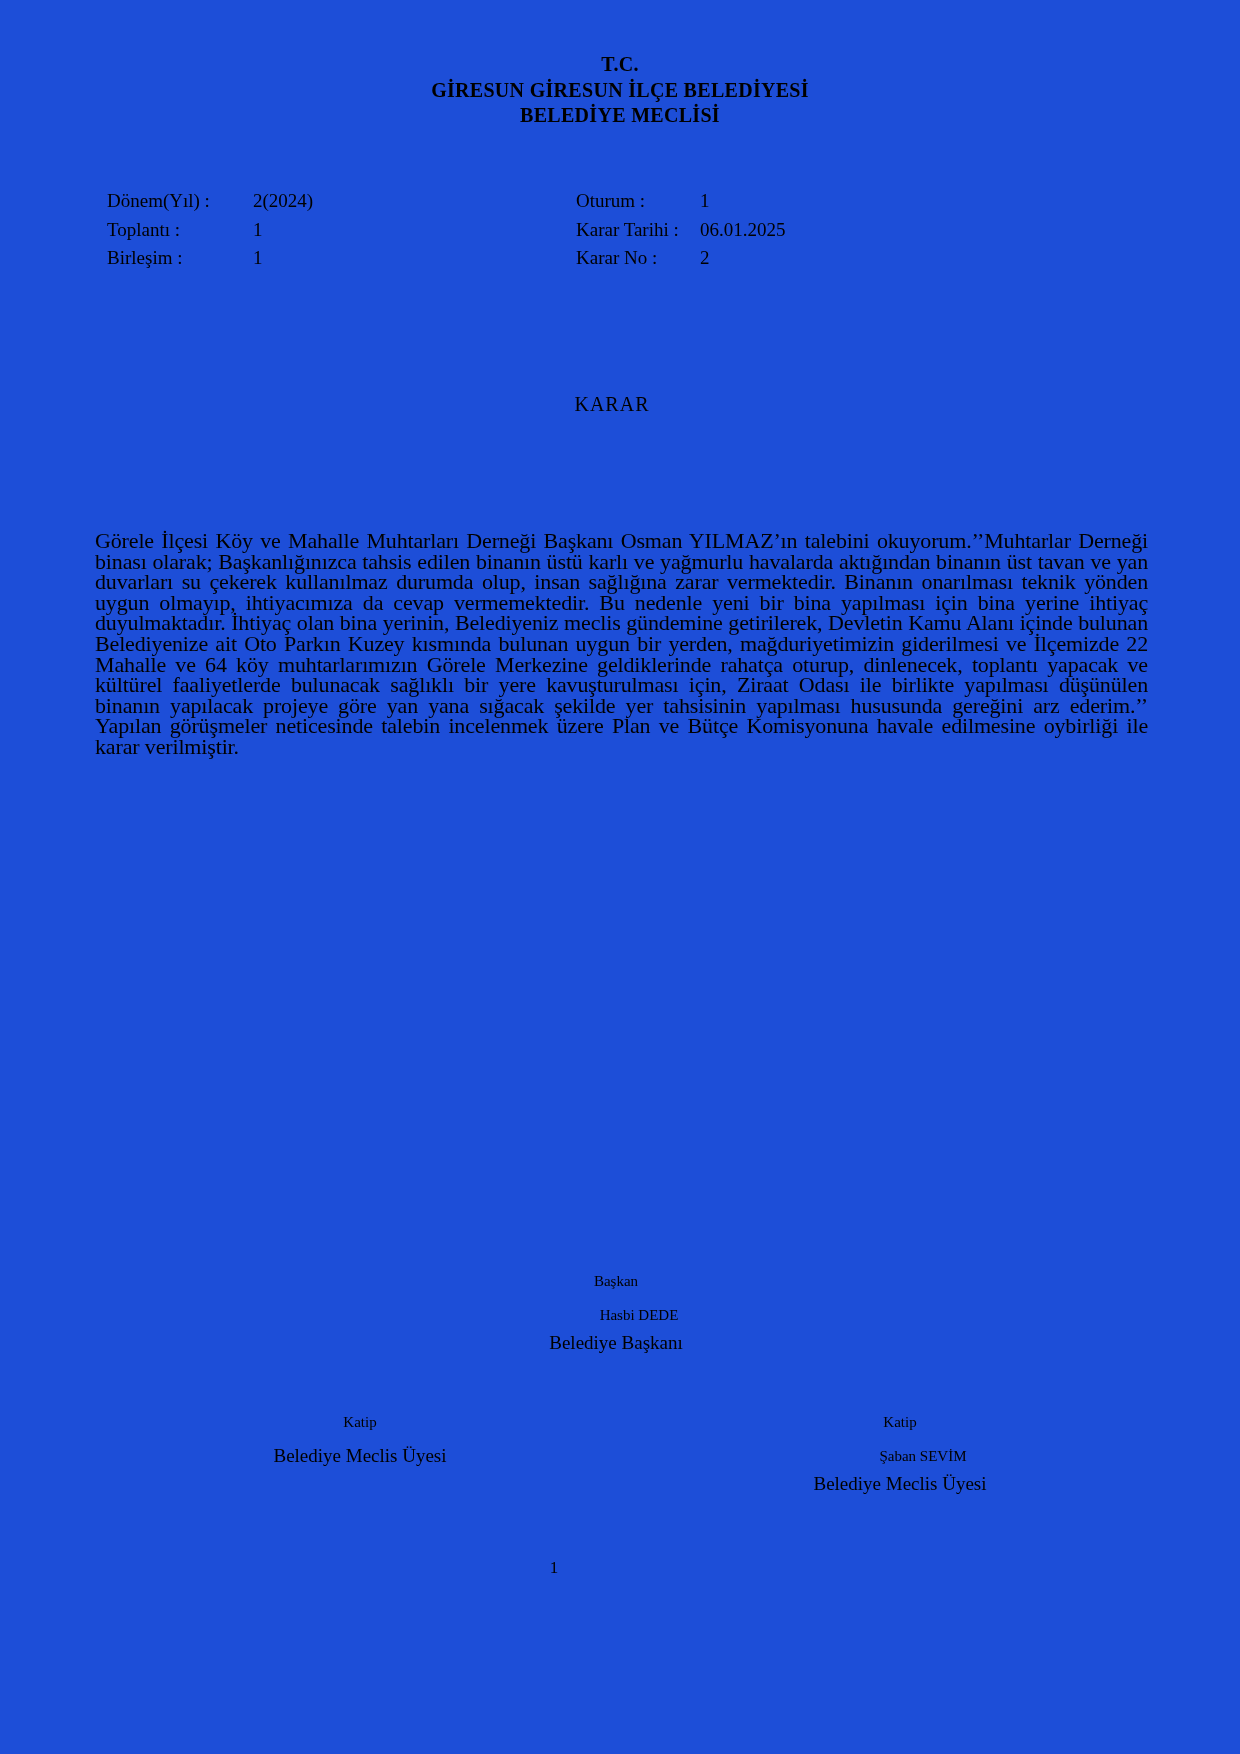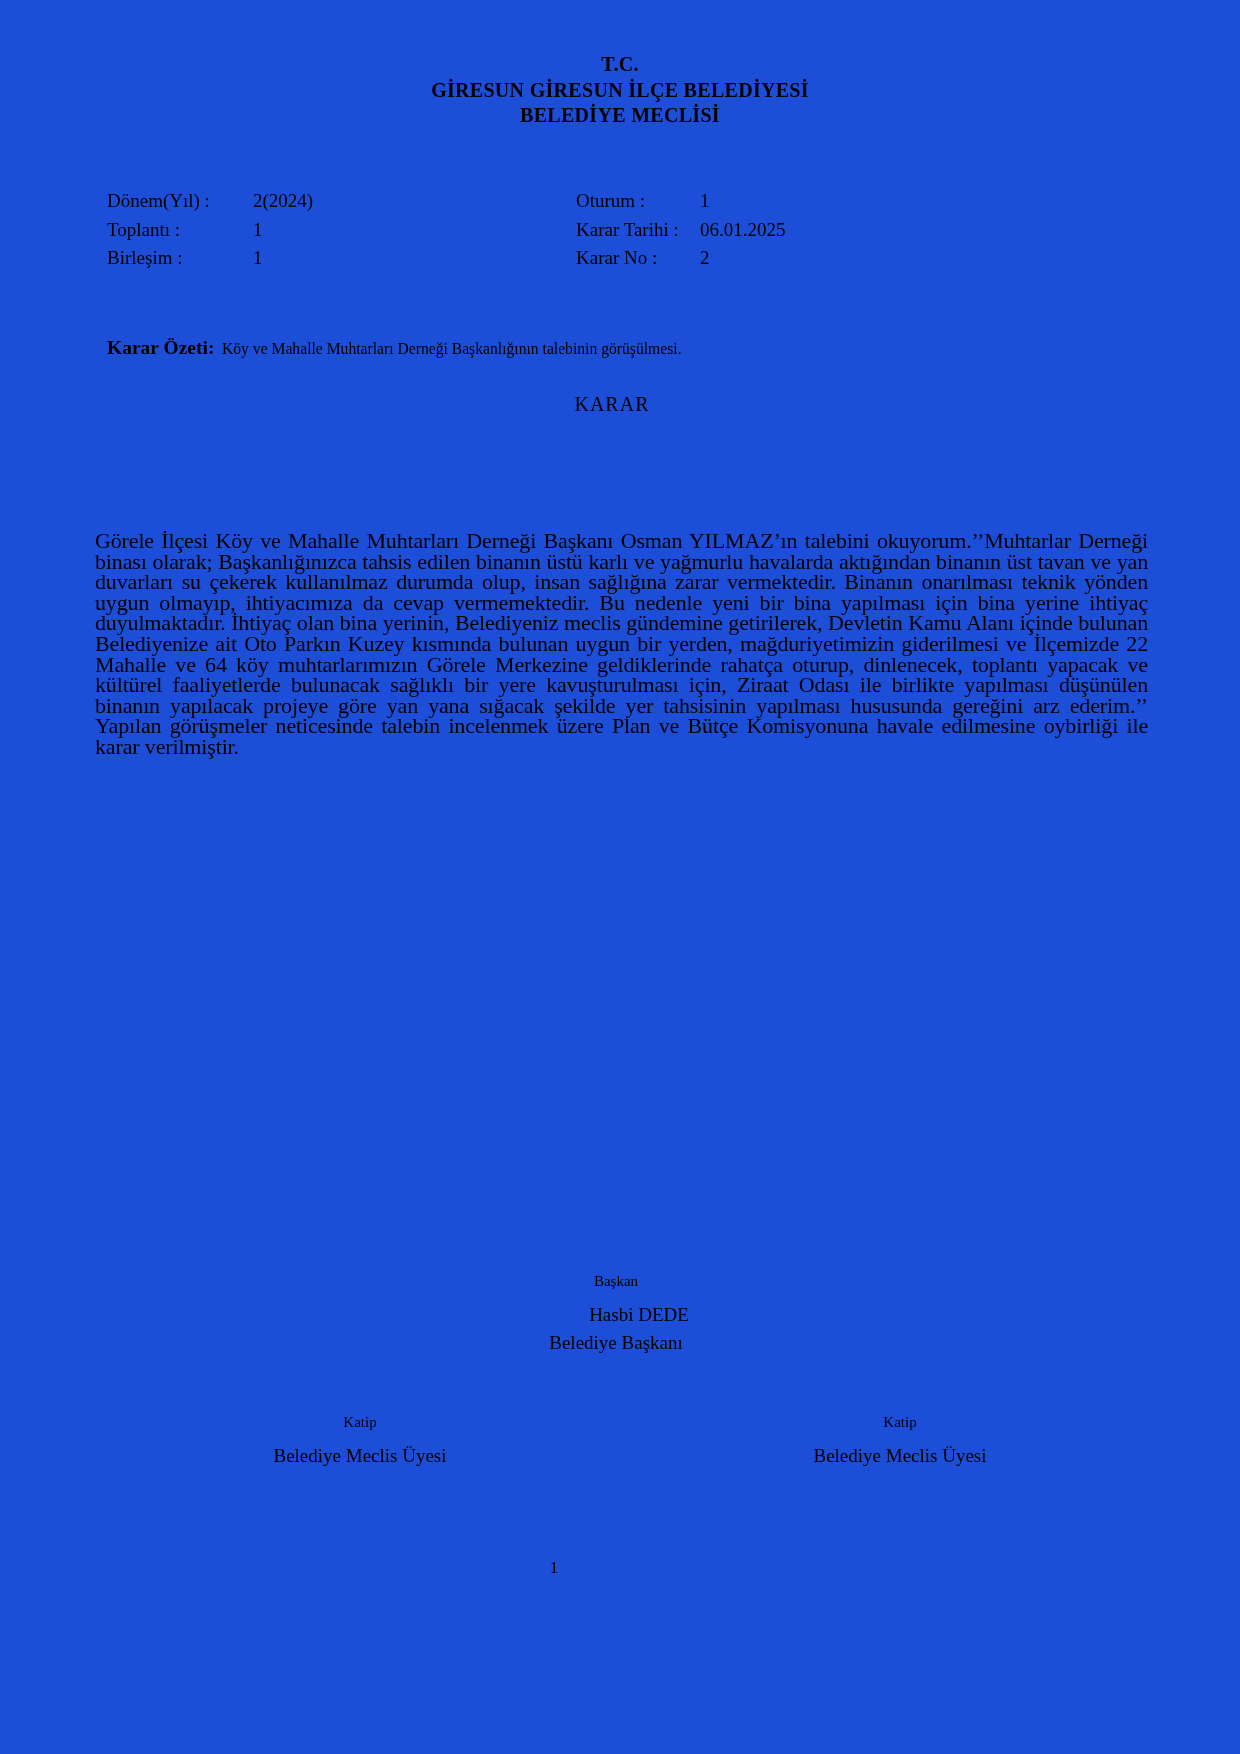--- a/index.html
+++ b/index.html
@@ -63,21 +63,21 @@
     width: 1053px;
     font-size: 22px;
     line-height: 20.6px;
     text-align: justify;
     letter-spacing: -0.15px;
   }
 
   
   .sig-block { position: absolute; text-align: center; }
   .sig-role  { font-size: 15px; line-height: 18px; margin-bottom: 11px; }
-  .sig-name  { font-size: 19px; line-height: 28px; padding-left: 46px; }
+  .sig-name  { font-size: 15px; line-height: 28px; padding-left: 46px; }
   .sig-title { font-size: 19px; line-height: 28px; }
 
   .sig-president { top: 1272px; left: 0; width: 1232px; }
   .sig-clerk-left  { top: 1413px; left: 120px; width: 480px; }
   .sig-clerk-right { top: 1413px; left: 660px; width: 480px; }
 
   
   .page-number {
     position: absolute;
     top: 1558px; left: 0;
@@ -123,40 +123,37 @@
         <span class="meta-label">Birleşim :</span>
         <span class="meta-value">1</span>
       </div>
       <div class="meta-col-right">
         <span class="meta-label">Karar No :</span>
         <span class="meta-value">2</span>
       </div>
     </div>
   </div>
 
-  <div class="summary">
-    <span class="summary-label">Karar Özeti:</span>
-    <span class="summary-text">Köy ve Mahalle Muhtarları Derneği Başkanlığının talebinin görüşülmesi.</span>
-  </div>
 
   <div class="karar-heading">KARAR</div>
 
   <div class="body-text">Görele İlçesi Köy ve Mahalle Muhtarları Derneği Başkanı Osman YILMAZ’ın  talebini okuyorum.’’Muhtarlar Derneği binası olarak; Başkanlığınızca tahsis edilen binanın üstü karlı ve yağmurlu havalarda aktığından binanın üst tavan ve yan duvarları su çekerek kullanılmaz durumda olup, insan sağlığına zarar vermektedir. Binanın onarılması teknik yönden uygun olmayıp, ihtiyacımıza da cevap vermemektedir. Bu nedenle yeni bir bina yapılması için bina yerine ihtiyaç duyulmaktadır. İhtiyaç olan bina yerinin, Belediyeniz meclis gündemine getirilerek, Devletin Kamu Alanı içinde bulunan Belediyenize ait Oto Parkın Kuzey kısmında bulunan uygun bir yerden, mağduriyetimizin giderilmesi ve İlçemizde 22 Mahalle ve 64 köy muhtarlarımızın Görele Merkezine geldiklerinde rahatça oturup, dinlenecek, toplantı yapacak ve kültürel faaliyetlerde bulunacak sağlıklı bir yere kavuşturulması için, Ziraat Odası ile birlikte yapılması düşünülen binanın yapılacak projeye göre yan yana sığacak şekilde yer tahsisinin yapılması hususunda gereğini arz ederim.’’ Yapılan görüşmeler neticesinde talebin incelenmek üzere Plan ve Bütçe Komisyonuna havale edilmesine oybirliği ile karar verilmiştir.</div>
 
   <div class="sig-block sig-president">
     <div class="sig-role">Başkan</div>
     <div class="sig-name">Hasbi DEDE</div>
     <div class="sig-title">Belediye Başkanı</div>
   </div>
 
   <div class="sig-block sig-clerk-left">
     <div class="sig-role">Katip</div>
     <div class="sig-title">Belediye Meclis Üyesi</div>
   </div>
 
   <div class="sig-block sig-clerk-right">
     <div class="sig-role">Katip</div>
+    <div class="sig-name">Şaban SEVİM</div>
     <div class="sig-title">Belediye Meclis Üyesi</div>
   </div>
 
   <div class="page-number">1</div>
 
 </div>
 
 </body></html>

